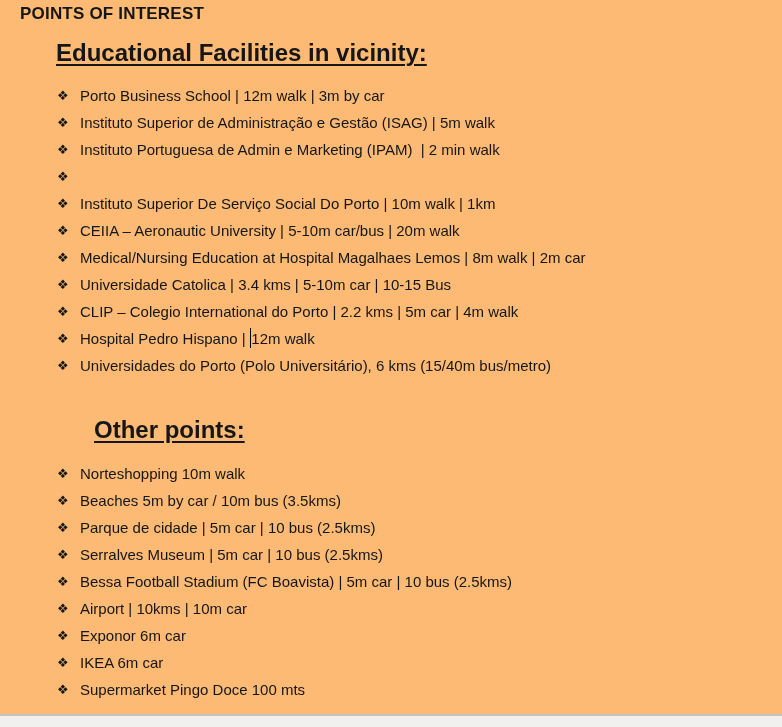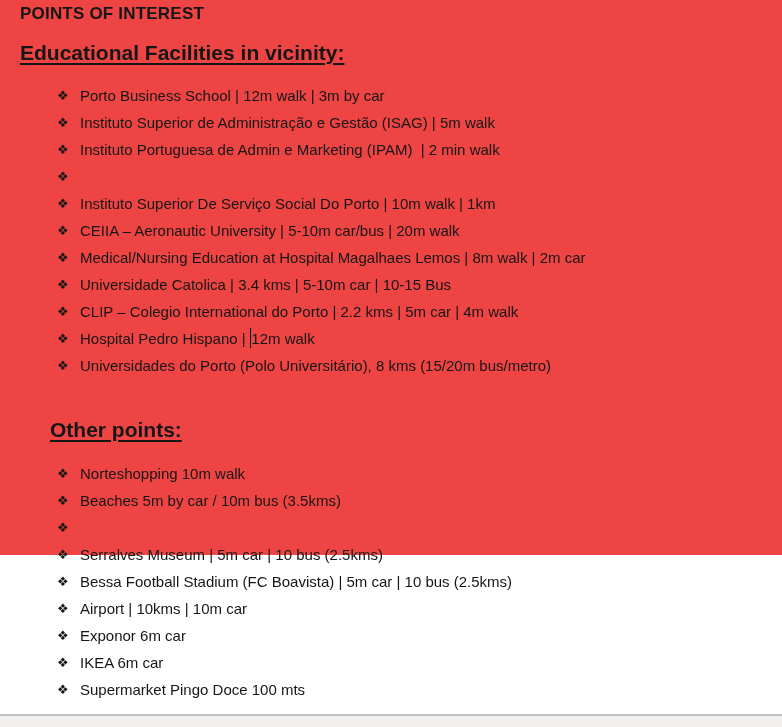--- a/index.html
+++ b/index.html
@@ -10,45 +10,46 @@
     width: 782px;
     height: 727px;
     background: #ffffff;
     font-family: "Liberation Sans", "DejaVu Sans", sans-serif;
     color: var(--text-color, #161616);
     overflow: hidden;
   }
   .page {
     position: relative;
     width: 782px;
-    height: 555px;
-    background: #ef4444;
+    height: 727px;
+    background: #fdba74;
   }
   .doc-title {
     position: absolute;
     left: 20px;
     top: 3px;
     font-size: 17px;
     font-weight: bold;
     line-height: 21px;
     letter-spacing: 0.2px;
     white-space: pre;
   }
   .heading {
     position: absolute;
-    font-size: 21px;
+    font-size: 24px;
     font-weight: bold;
     line-height: 21px;
     text-decoration: underline;
     text-decoration-thickness: 2px;
     text-underline-offset: 3px;
     white-space: pre;
+    margin-left: 36px;
   }
   .heading-educational { left: 20px; top: 42px; }
-  .heading-other       { left: 50px; top: 419px; }
+  .heading-other       { left: 58px; top: 419px; }
   ul.doc-list {
     position: absolute;
     left: 0;
     width: 782px;
     margin: 0;
     padding: 0;
     list-style: none;
   }
   .list-0 { top: 82px; }
   .list-1 { top: 460px; }
@@ -99,29 +100,29 @@
       <li><span class="bullet">❖</span><span class="item-text">Porto Business School | 12m walk | 3m by car</span></li>
       <li><span class="bullet">❖</span><span class="item-text">Instituto Superior de Administração e Gestão (ISAG) | 5m walk</span></li>
       <li><span class="bullet">❖</span><span class="item-text">Instituto Portuguesa de Admin e Marketing (IPAM)  | 2 min walk</span></li>
       <li><span class="bullet">❖</span></li>
       <li><span class="bullet">❖</span><span class="item-text">Instituto Superior De Serviço Social Do Porto | 10m walk | 1km</span></li>
       <li><span class="bullet">❖</span><span class="item-text">CEIIA – Aeronautic University | 5-10m car/bus | 20m walk</span></li>
       <li><span class="bullet">❖</span><span class="item-text">Medical/Nursing Education at Hospital Magalhaes Lemos | 8m walk | 2m car</span></li>
       <li><span class="bullet">❖</span><span class="item-text">Universidade Catolica | 3.4 kms | 5-10m car | 10-15 Bus</span></li>
       <li><span class="bullet">❖</span><span class="item-text">CLIP – Colegio International do Porto | 2.2 kms | 5m car | 4m walk</span></li>
       <li><span class="bullet">❖</span><span class="item-text">Hospital Pedro Hispano | <span class="caret"></span>12m walk</span></li>
-      <li><span class="bullet">❖</span><span class="item-text">Universidades do Porto (Polo Universitário), 8 kms (15/20m bus/metro)</span></li>
+      <li><span class="bullet">❖</span><span class="item-text">Universidades do Porto (Polo Universitário), 6 kms (15/40m bus/metro)</span></li>
     </ul>
 
   <div class="heading heading-other">Other points:</div>
 
   <ul class="doc-list list-1">
       <li><span class="bullet">❖</span><span class="item-text">Norteshopping 10m walk</span></li>
       <li><span class="bullet">❖</span><span class="item-text">Beaches 5m by car / 10m bus (3.5kms)</span></li>
-      <li><span class="bullet">❖</span></li>
+      <li><span class="bullet">❖</span><span class="item-text">Parque de cidade | 5m car | 10 bus (2.5kms)</span></li>
       <li><span class="bullet">❖</span><span class="item-text">Serralves Museum | 5m car | 10 bus (2.5kms)</span></li>
       <li><span class="bullet">❖</span><span class="item-text">Bessa Football Stadium (FC Boavista) | 5m car | 10 bus (2.5kms)</span></li>
       <li><span class="bullet">❖</span><span class="item-text">Airport | 10kms | 10m car</span></li>
       <li><span class="bullet">❖</span><span class="item-text">Exponor 6m car</span></li>
       <li><span class="bullet">❖</span><span class="item-text">IKEA 6m car</span></li>
       <li><span class="bullet">❖</span><span class="item-text">Supermarket Pingo Doce 100 mts</span></li>
     </ul>
 
   <div class="status-bar"></div>
 </div>

